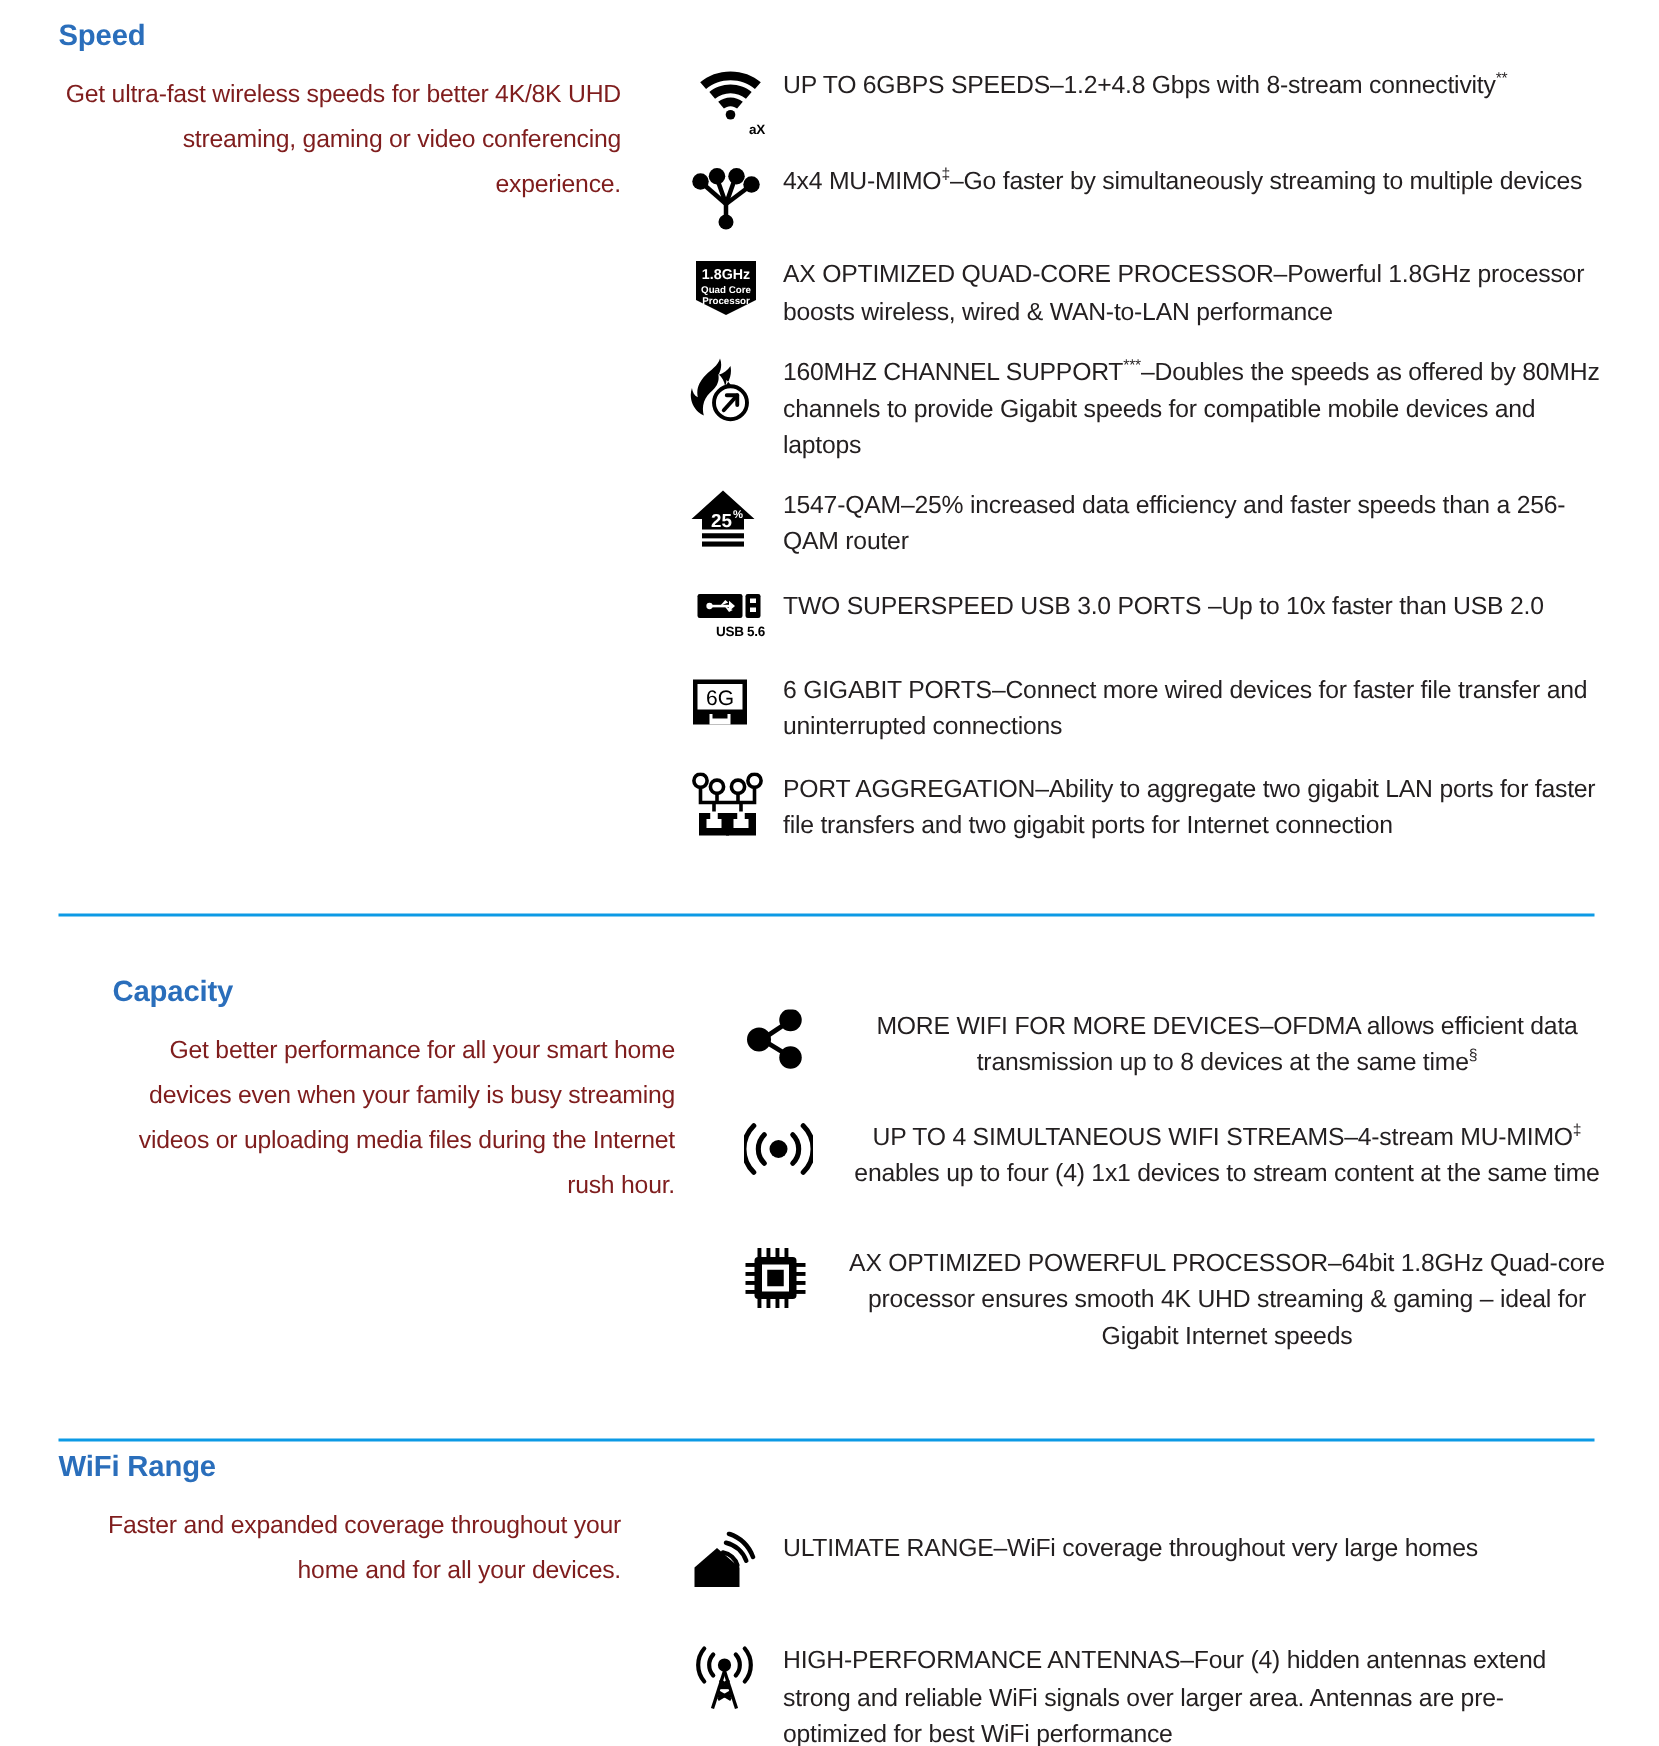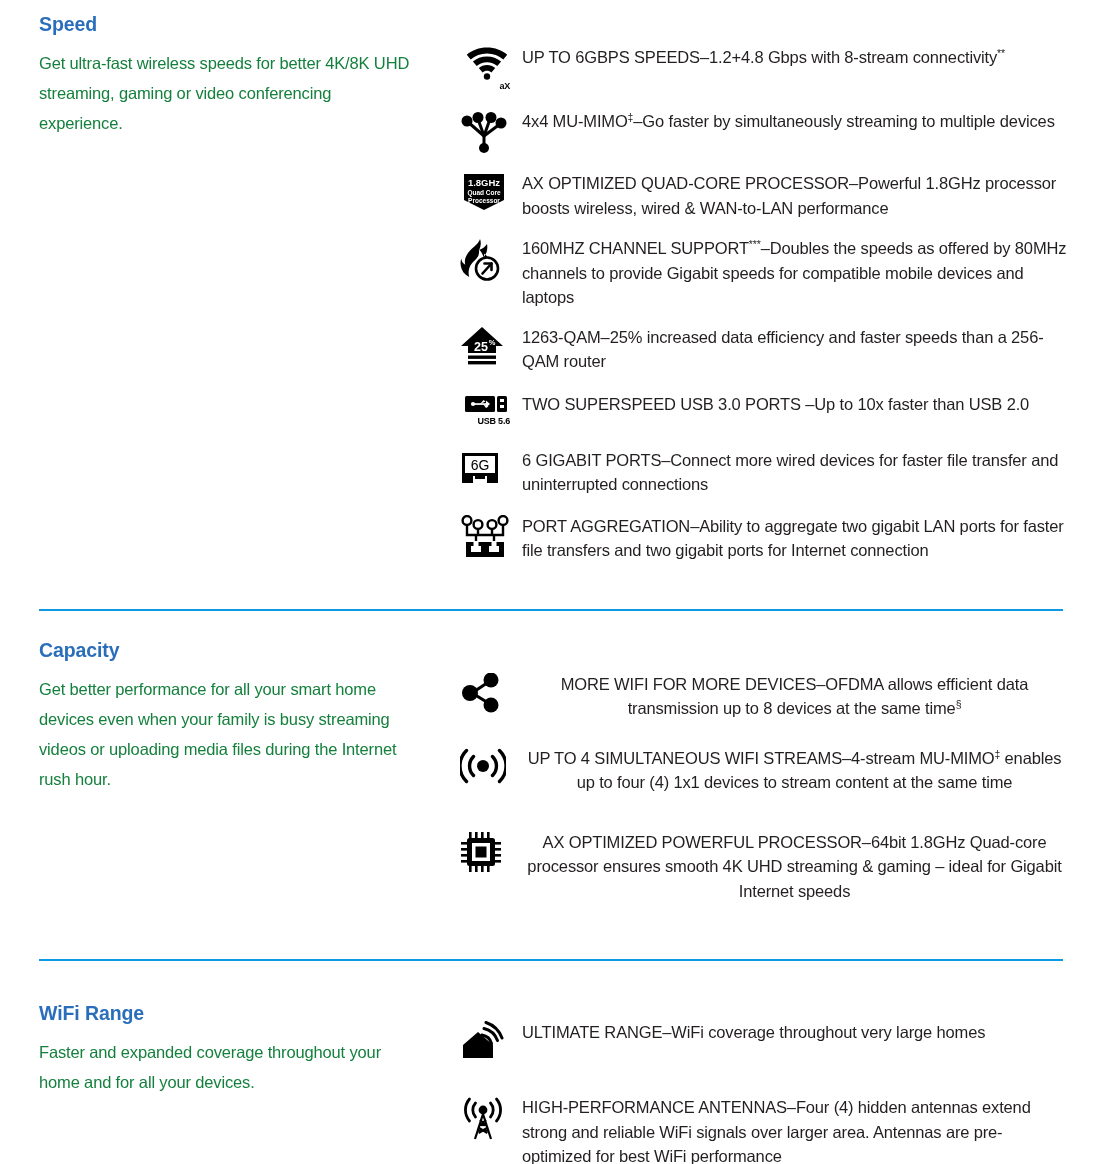--- a/index.html
+++ b/index.html
@@ -55,25 +55,26 @@
     font-size: 19.5px;
     font-weight: bold;
     letter-spacing: -0.1px;
     margin: 0;
     padding: 0;
   }
 
   .section-desc {
     font-size: 16.5px;
     line-height: 30px;
-    color: #15803d;
+    color: #7f1d1d;
     margin: 0;
     padding-top: 12px;
     max-width: 375px;
     letter-spacing: -0.15px;
+    text-align: right;
   }
 
   .feature {
     display: flex;
     align-items: flex-start;
   }
 
   .feature-icon {
     flex: 0 0 62px;
     width: 62px;
@@ -123,27 +124,27 @@
   #section-speed .feature:nth-child(2) { margin-bottom: 16px; }
   #section-speed .feature:nth-child(3) { margin-bottom: 15px; margin-top: 12px; }
   #section-speed .feature:nth-child(4) { margin-bottom: 14px; }
   #section-speed .feature:nth-child(5) { margin-bottom: 17px; }
   #section-speed .feature:nth-child(6) { margin-bottom: 21px; }
   #section-speed .feature:nth-child(7) { margin-bottom: 16px; }
 
   
   #section-capacity { padding-top: 0px; }
   #section-capacity .divider { margin-bottom: 0; }
-  #section-capacity .left-col { padding-top: 28px; }
+  #section-capacity .left-col { padding-top: 39px; margin-left: 36px; }
   #section-capacity .right-col { padding-top: 60px; text-align: center; }
   #section-capacity .feature { margin-bottom: 24px; }
   #section-capacity .feature:nth-child(2) { margin-bottom: 34px; }
 
   
-  #section-range .left-col { padding-top: 41px; }
+  #section-range .left-col { padding-top: 6px; }
   #section-range .right-col { padding-top: 58px; }
   #section-range .feature { margin-bottom: 33px; }
 
   .sp-div-1 { margin-top: 30px; }
   .sp-div-2 { margin-top: 32px; }
 
   svg { display: block; }
 </style>
 </head>
 <body>
@@ -230,21 +231,21 @@
           <div class="feature-icon">
             <svg width="44" height="40" viewBox="0 0 44 40" aria-hidden="true">
               <path d="M22 1 L43 20 H36 V27 H8 V20 H1 Z"></path>
               <rect x="8" y="29.5" width="28" height="3.4"></rect>
               <rect x="8" y="35" width="28" height="3.4"></rect>
               <text x="21" y="25" font-family="Liberation Sans, sans-serif" font-size="12.5" font-weight="bold" fill="#fff" text-anchor="middle">25</text>
               <text x="32" y="19" font-family="Liberation Sans, sans-serif" font-size="7.5" font-weight="bold" fill="#fff" text-anchor="middle">%</text>
             </svg>
           </div>
           <div class="feature-text">
-            <span>1263-QAM</span><span>–</span><span>25% increased data efficiency and faster speeds than a 256-QAM router</span>
+            <span>1547-QAM</span><span>–</span><span>25% increased data efficiency and faster speeds than a 256-QAM router</span>
           </div>
         </div>
 
         <div class="feature">
           <div class="feature-icon">
             <div class="icon-stack">
               <svg width="46" height="22" viewBox="0 0 46 22" aria-hidden="true">
                 <rect x="1" y="3" width="30" height="16" rx="1.5"></rect>
                 <rect x="33" y="3" width="10" height="16" rx="1.5"></rect>
                 <rect x="36" y="6" width="4" height="3" fill="#fff"></rect>

